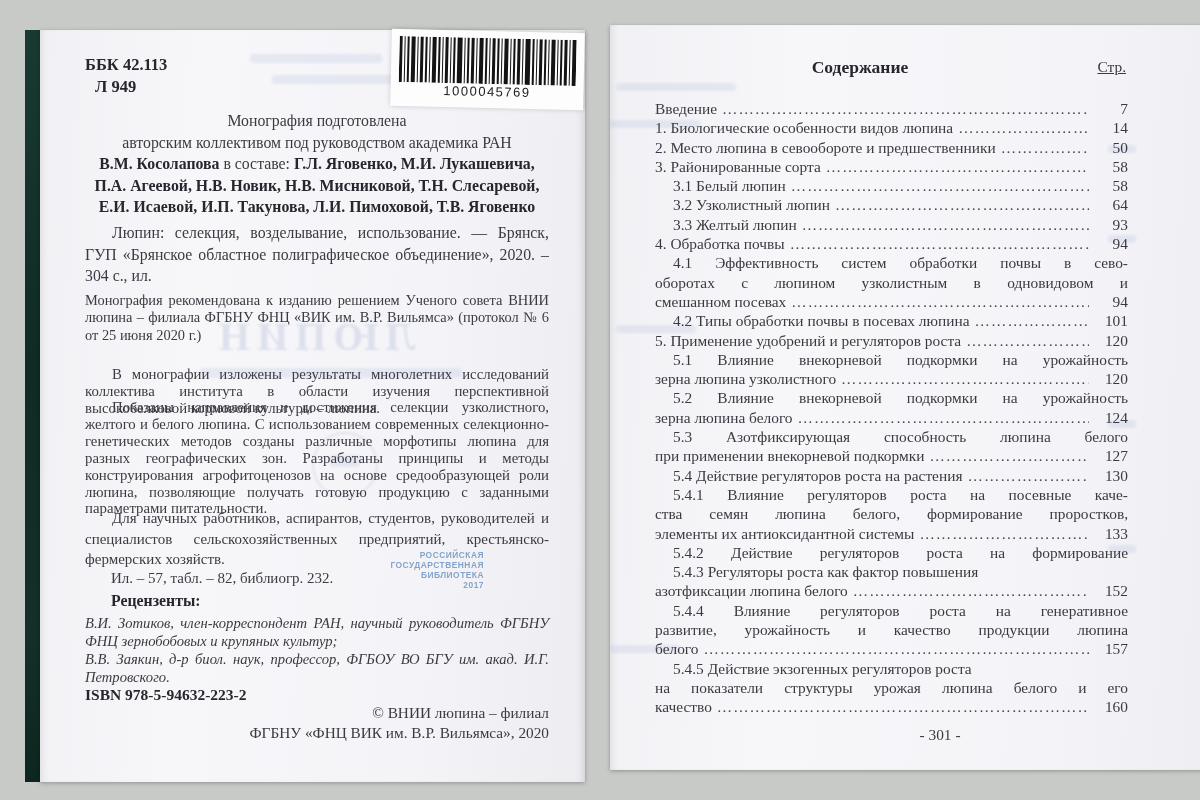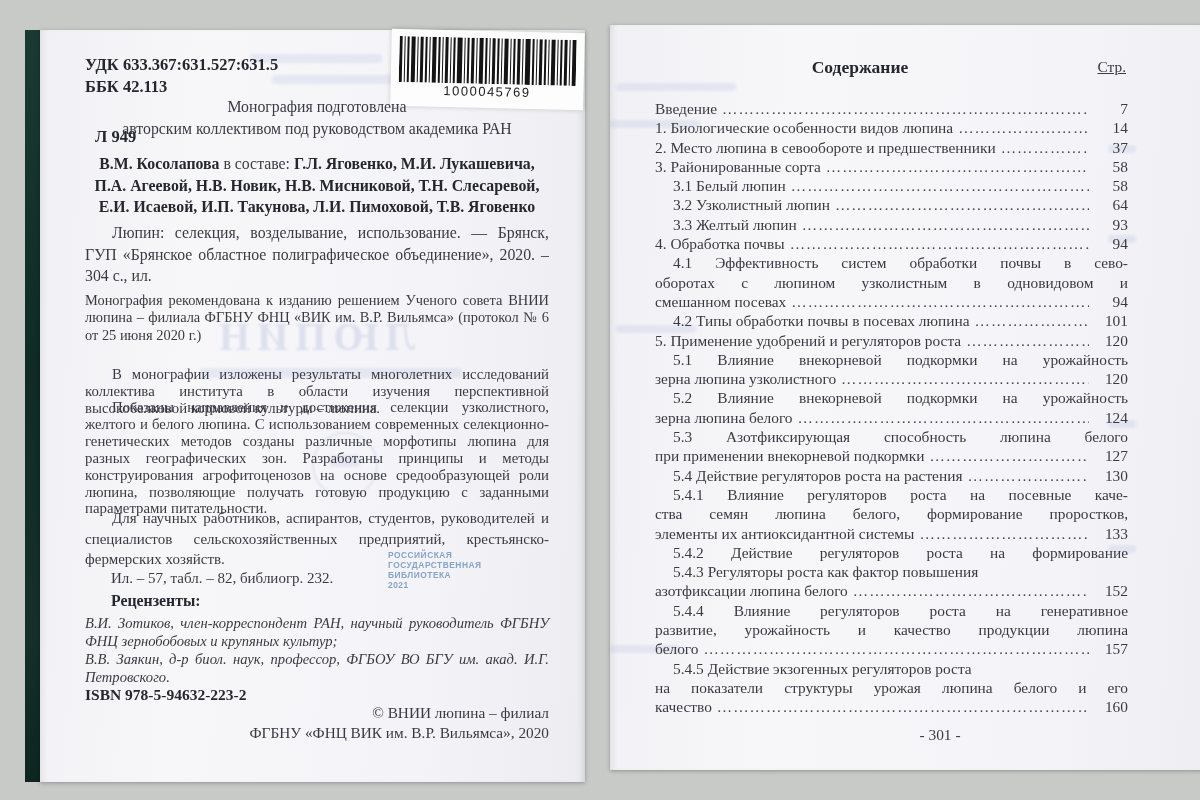--- a/index.html
+++ b/index.html
@@ -13,36 +13,36 @@
     position:absolute;background:linear-gradient(93deg,#f1f1f5 0%,#f7f7fa 28%,#f4f4f8 70%,#ededf1 100%);
     box-shadow:0 1px 4px rgba(0,0,0,0.28), inset -7px 0 10px -7px rgba(0,0,0,0.18), inset 7px 0 10px -7px rgba(0,0,0,0.12);
   }
   #page-left{left:40px;top:30px;width:545px;height:752px;}
   #page-right{left:610px;top:25px;width:644px;height:745px;}
   #cover-edge{position:absolute;left:25px;top:30px;width:15px;height:752px;
     background:linear-gradient(180deg,#1a3a31,#0f2b24 45%,#143028 80%,#0d261f);}
   .blk{position:absolute;left:45px;width:464px;}
   
   .udk{font-weight:bold;font-size:16.5px;line-height:22px;color:#26262e;}
-  .udk .l3{padding-left:10px;margin-top:28px;}
+  .udk .l3{padding-left:10px;}
   .barcode-label{position:absolute;right:1px;top:1px;width:193px;height:77px;background:#fdfdfd;
     transform:rotate(1.3deg);box-shadow:0 0 5px rgba(0,0,0,0.18);text-align:center;}
   .barcode-label svg{display:block;margin:7px auto 0 auto;}
   .barcode-num{font-family:"Liberation Sans","DejaVu Sans",sans-serif;font-size:13px;letter-spacing:1.5px;color:#222;line-height:15px;}
   .centered{text-align:center;font-size:15.8px;line-height:21.5px;}
   .authors{font-weight:bold;color:#26262e;}
   .authors .reg{font-weight:normal;color:#3a3a42;}
   .para{text-align:justify;}
   .ind{text-indent:27px;}
   .cataloging{font-size:15.8px;line-height:21.5px;}
   .recommend{font-size:14.4px;line-height:17.4px;}
   .abstract{font-size:14.8px;line-height:16.9px;}
   .audience{font-size:15px;line-height:20.5px;}
   .stats{font-size:15px;padding-left:26px;}
-  .stamp{position:absolute;left:348px;top:520px;width:96px;text-align:left;
+  .stamp{position:absolute;left:348px;top:520px;width:96px;text-align:right;
     font-family:"Liberation Sans","DejaVu Sans",sans-serif;font-size:8.4px;line-height:10px;
     letter-spacing:0.5px;color:#84a3ca;font-weight:bold;filter:blur(0.2px);}
   .rev-head{font-weight:bold;font-size:15.8px;padding-left:26px;color:#26262e;}
   .reviewer{font-style:italic;font-size:14.6px;line-height:18px;text-align:justify;}
   .isbn{font-weight:bold;font-size:15.5px;color:#26262e;}
   .copyright{text-align:right;font-size:15.3px;line-height:19.5px;padding-right:2px;}
   
   .ghost{position:absolute;background:rgba(130,145,195,0.14);filter:blur(1.6px);border-radius:3px;}
   .ghost-title{position:absolute;font-weight:bold;font-size:40px;letter-spacing:7px;
     color:rgba(125,140,190,0.20);transform:scaleX(-1);filter:blur(1.2px);white-space:nowrap;}
@@ -73,21 +73,20 @@
 <div class="page" id="page-left">
 
   <div class="ghost" style="left:210px;top:24px;width:132px;height:9px;"></div>
   <div class="ghost" style="left:232px;top:45px;width:150px;height:9px;"></div>
   <div class="ghost-title" style="left:172px;top:283px;">ЛЮПИН</div>
   <div class="ghost" style="left:160px;top:338px;width:262px;height:10px;"></div>
   <div class="ghost-stamp" style="left:272px;top:402px;"></div>
   <div class="ghost" style="left:290px;top:425px;width:30px;height:12px;"></div>
 
   <div class="blk udk" style="top:24px;">
-    <div>УДК 633.367:631.527:631.5</div>
     <div>ББК 42.113</div>
     <div class="l3">Л 949</div>
   </div>
 
   <div class="barcode-label">
     <svg width="177" height="46" viewBox="0 0 177 46">
       <g fill="#141414">
         <rect x="0" width="3" height="46"></rect>
           <rect x="5" width="1" height="46"></rect>
           <rect x="8" width="2" height="46"></rect>
@@ -128,21 +127,21 @@
           <rect x="158" width="1" height="46"></rect>
           <rect x="161" width="2" height="46"></rect>
         <rect x="165" width="3" height="46"></rect>
           <rect x="170" width="1" height="46"></rect>
           <rect x="173" width="4" height="46"></rect>
       </g>
     </svg>
     <div class="barcode-num">1000045769</div>
   </div>
 
-  <div class="blk centered" style="top:66px;">
+  <div class="blk centered" style="top:80px;">
     <div>Монография подготовлена</div>
     <div>авторским коллективом под руководством академика РАН</div>
   </div>
 
   <div class="blk centered authors" style="top:123px;">
     <div><span>В.М. Косолапова</span><span class="reg"> в составе: </span><span>Г.Л. Яговенко, М.И. Лукашевича,</span></div>
     <div>П.А. Агеевой, Н.В. Новик, Н.В. Мисниковой, Т.Н. Слесаревой,</div>
     <div>Е.И. Исаевой, И.П. Такунова, Л.И. Пимоховой, Т.В. Яговенко</div>
   </div>
 
@@ -155,21 +154,21 @@
   <div class="blk para ind abstract" style="top:369px;">Показаны направления и достижения селекции узколистного, желтого и белого люпина. С использованием современных селекционно-генетических методов созданы различные морфотипы люпина для разных географических зон. Разработаны принципы и методы конструирования агрофитоценозов на основе средообразующей роли люпина, позволяющие получать готовую продукцию с заданными параметрами питательности.</div>
 
   <div class="blk para ind audience" style="top:478px;">Для научных работников, аспирантов, студентов, руководителей и специалистов сельскохозяйственных предприятий, крестьянско-фермерских хозяйств.</div>
 
   <div class="blk stats" style="top:540px;">Ил. – 57, табл. – 82, библиогр. 232.</div>
 
   <div class="stamp">
     <div>РОССИЙСКАЯ</div>
     <div>ГОСУДАРСТВЕННАЯ</div>
     <div>БИБЛИОТЕКА</div>
-    <div>2021</div>
+    <div>2017</div>
   </div>
 
   <div class="blk rev-head" style="top:562px;">Рецензенты:</div>
   <div class="blk reviewer" style="top:584px;">В.И. Зотиков, член-корреспондент РАН, научный руководитель ФГБНУ ФНЦ зернобобовых и крупяных культур;</div>
   <div class="blk reviewer" style="top:620px;">В.В. Заякин, д-р биол. наук, профессор, ФГБОУ ВО БГУ им. акад. И.Г. Петровского.</div>
 
   <div class="blk isbn" style="top:656px;">ISBN 978-5-94632-223-2</div>
 
   <div class="blk copyright" style="top:673px;">
     <div>© ВНИИ люпина – филиал</div>
@@ -201,21 +200,21 @@
           <span class="pg">7</span>
         </div>
       <div class="tl">
           <span class="tt">1. Биологические особенности видов люпина</span>
           <span class="ld"></span>
           <span class="pg">14</span>
         </div>
       <div class="tl">
           <span class="tt">2. Место люпина в севообороте и предшественники</span>
           <span class="ld"></span>
-          <span class="pg">37</span>
+          <span class="pg">50</span>
         </div>
       <div class="tl">
           <span class="tt">3. Районированные сорта</span>
           <span class="ld"></span>
           <span class="pg">58</span>
         </div>
       <div class="tl i1">
           <span class="tt">3.1 Белый люпин</span>
           <span class="ld"></span>
           <span class="pg">58</span>

